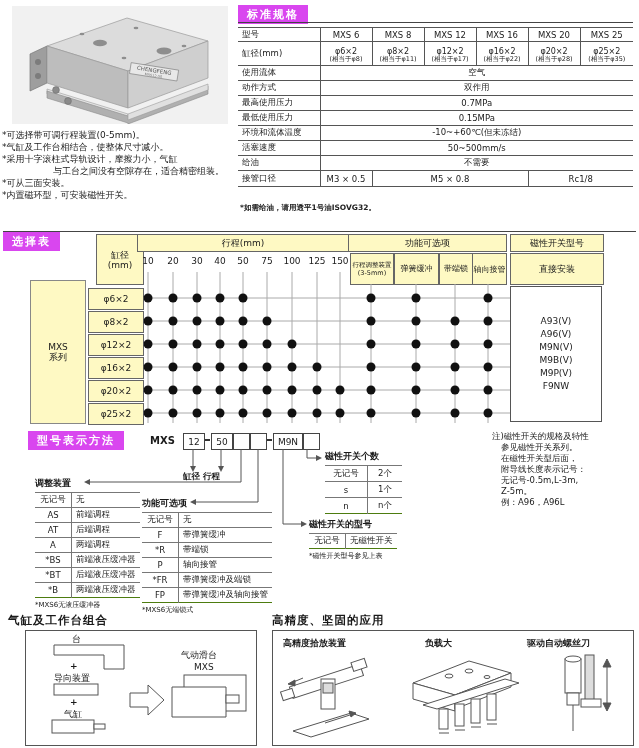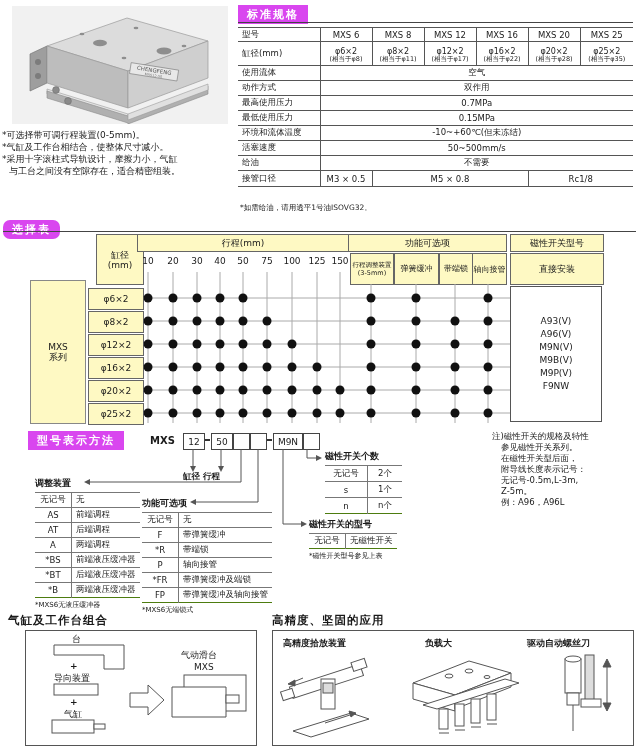--- a/index.html
+++ b/index.html
@@ -10,21 +10,21 @@
          padding:2px 9px;letter-spacing:2px;display:inline-block;}
   .badge-line{position:absolute;height:1px;background:#444;}
   
   .spec-table{border-collapse:collapse;table-layout:fixed;width:395px;font-size:8.5px;}
   .spec-table td{border-top:1px solid #555;padding:0 2px;text-align:center;overflow:hidden;}
   .spec-table tr.last td{border-bottom:1px solid #555;}
   .spec-table td + td{border-left:1px solid #555;}
   .spec-table td.lbl{text-align:left;padding-left:4px;}
   .equiv{font-size:6.5px;line-height:7px;}
   .bore-main{font-size:8px;line-height:9px;padding-top:2px;}
-  .foot{font-size:7.5px;color:#222;}
+  .foot{font-size:7.5px;color:#222;font-weight:bold;}
   
   .selbox{position:absolute;border:1px solid #666;background:#fef9c3;display:flex;
           align-items:center;justify-content:center;text-align:center;font-size:9px;line-height:10px;}
   .stk{position:absolute;width:24px;text-align:center;font-size:9px;}
   .swm{font-size:9px;line-height:13px;text-align:center;}
   .feat{font-size:9px;line-height:12px;white-space:nowrap;}
   
   .mini-title{font-size:9px;font-weight:bold;margin-bottom:2px;white-space:nowrap;}
   .mt{border-collapse:collapse;font-size:8.5px;border-bottom:1px solid #4d7c0f;}
   .mt td{border-top:1px solid #777;padding:1px 4px;height:12px;white-space:nowrap;}
@@ -67,21 +67,23 @@
       <text x="142" y="66" font-size="5.5" text-anchor="middle" fill="#555">CHENGFENG</text>
       <text x="142" y="70.5" font-size="3.5" text-anchor="middle" fill="#777">MXS12-50</text>
     </g>
   </svg>
 </div>
 
 <div class="abs" style="left:2px;top:129px;">
   <div class="feat">*可选择带可调行程装置(0-5mm)。</div>
   <div class="feat">*气缸及工作台相结合，使整体尺寸减小。</div>
   <div class="feat">*采用十字滚柱式导轨设计，摩擦力小，气缸</div>
-  <div class="feat" style="padding-left:7px;">与工台之间没有空隙存在，适合精密组装。</div>
+  <div class="feat" style="padding-left:7px;margin-left:44px;">与工台之间没有空隙存在，适合精密组装。</div>
+  <div class="feat">*可从三面安装。</div>
+  <div class="feat">*内置磁环型，可安装磁性开关。</div>
 </div>
 
 <div class="abs badge" style="left:238px;top:5px;">标准规格</div>
 <div class="badge-line" style="left:238px;top:22px;width:395px;"></div>
 
 <table class="spec-table abs" style="left:238px;top:27px;">
   <colgroup>
       <col style="width:82px">
       <col style="width:52px">
       <col style="width:52px">
@@ -158,21 +160,21 @@
   <tr class="last" style="height:16px">
     <td class="lbl">接管口径</td>
     <td>M3 × 0.5</td>
     <td colspan="3">M5 × 0.8</td>
     <td colspan="2">Rc1/8</td>
   </tr>
 </tbody>
   </table>
 <div class="abs foot" style="left:240px;top:203px;">*如需给油，请用透平1号油ISOVG32。</div>
 
-<div class="abs badge" style="left:3px;top:220px;border-radius:7px;">选择表</div>
+<div class="abs badge" style="left:3px;top:232px;">选择表</div>
 <div class="badge-line" style="left:3px;top:231px;width:633px;"></div>
 
 <div class="selbox" style="left:96px;top:234px;width:46px;height:49px;flex-direction:column;">
   <span>缸径</span>
   <span>(mm)</span>
 </div>
 <div class="selbox" style="left:137px;top:234px;width:210px;height:16px;">行程(mm)</div>
 <div class="selbox" style="left:348px;top:234px;width:157px;height:16px;">功能可选项</div>
 <div class="selbox" style="left:510px;top:234px;width:92px;height:16px;">磁性开关型号</div>
 

